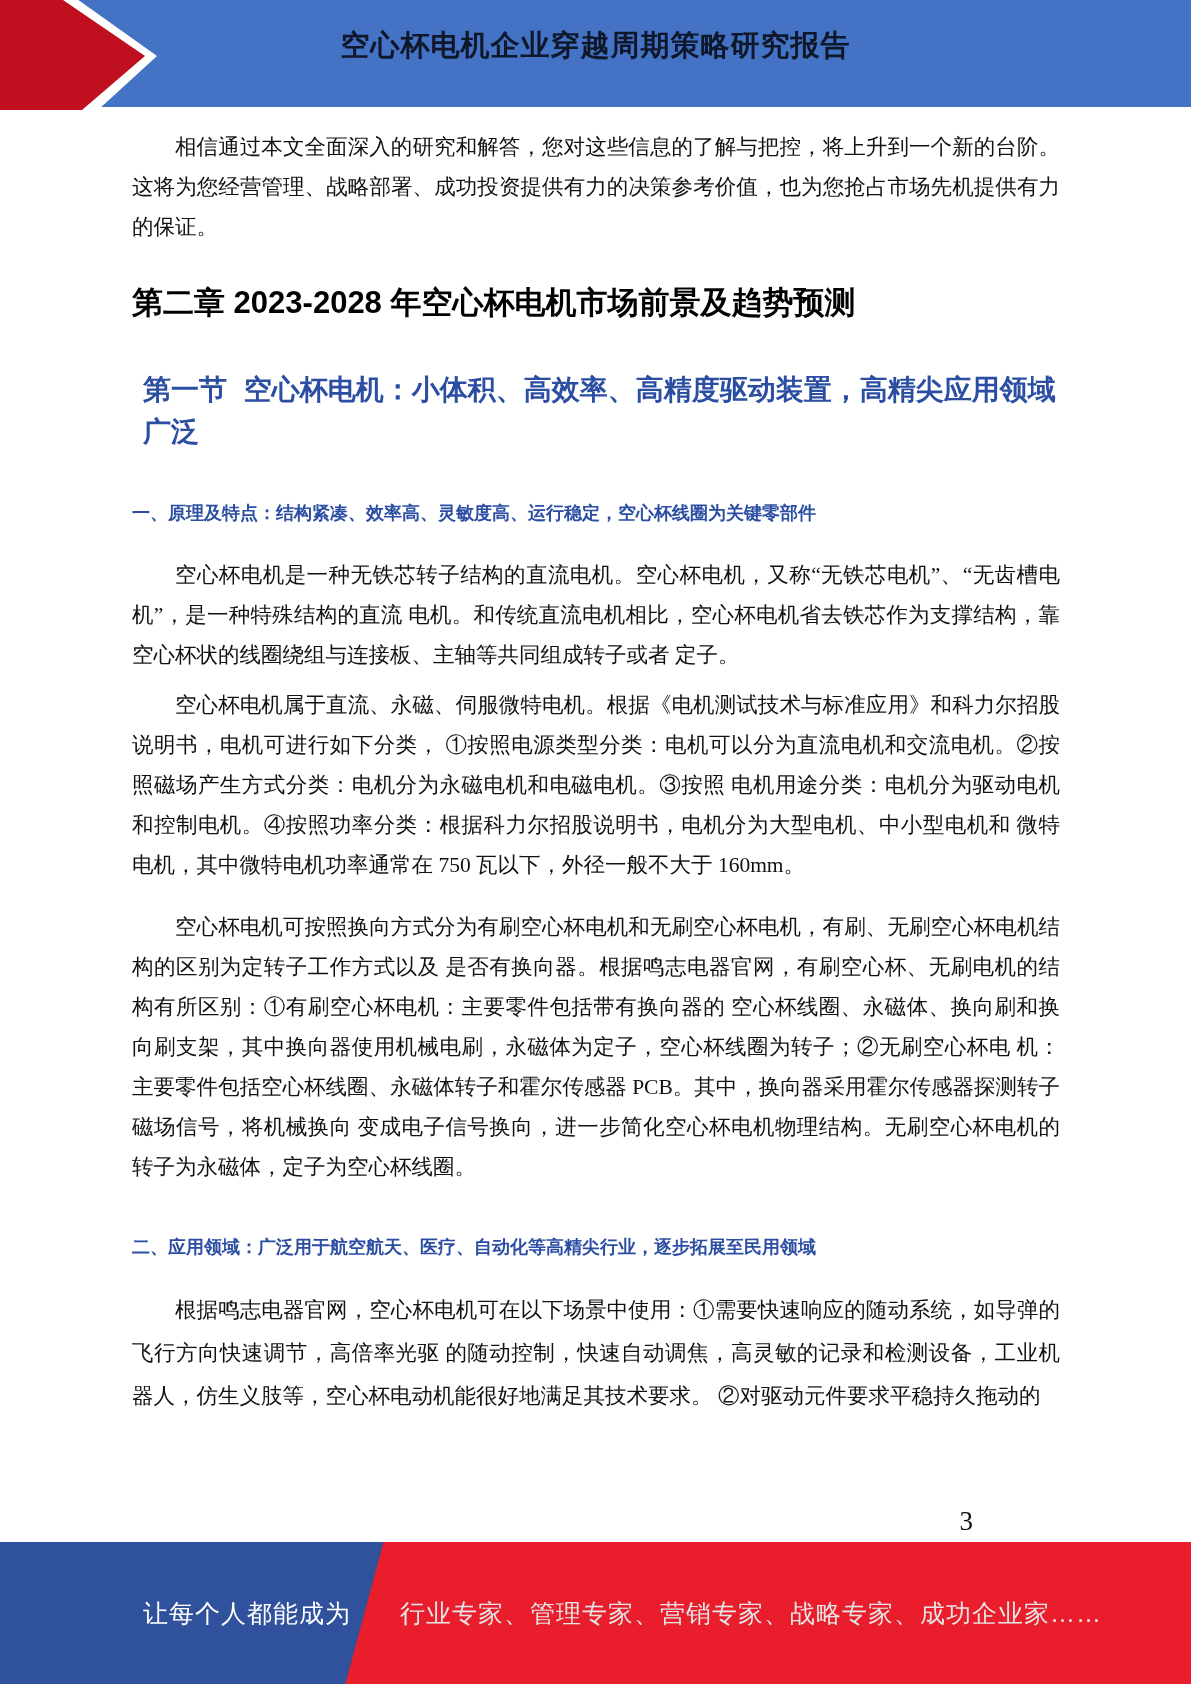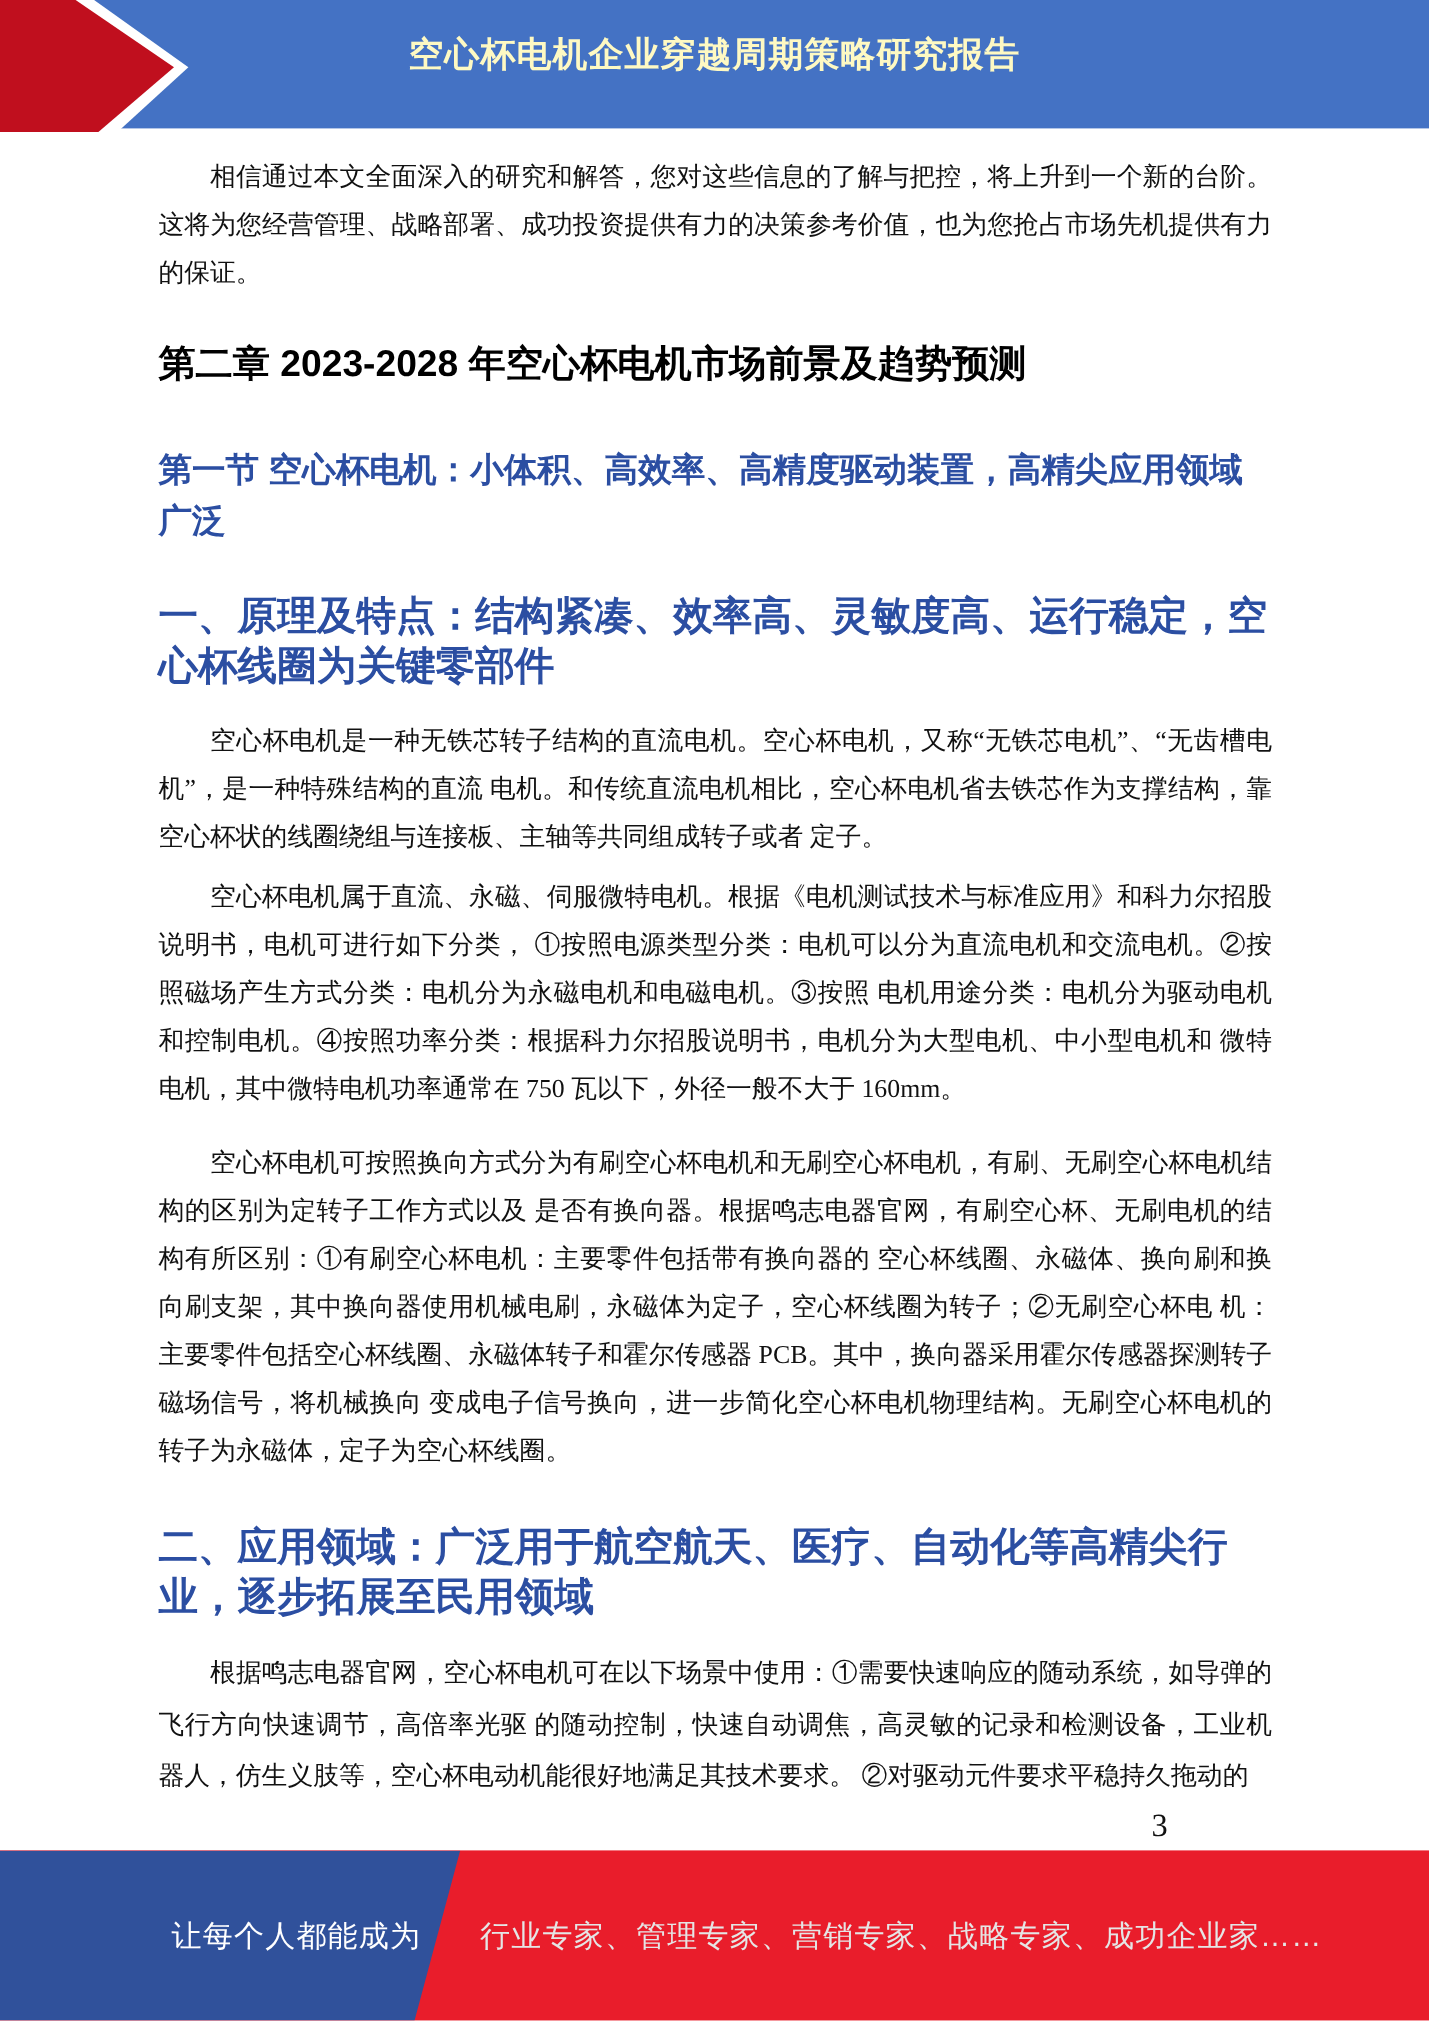--- a/index.html
+++ b/index.html
@@ -28,21 +28,21 @@
     height: 110px;
   }
   .header-title {
     position: absolute;
     top: 0; left: 0;
     width: 100%;
     height: 92px;
     display: flex;
     align-items: center;
     justify-content: center;
-    color: #fef9c3;
+    color: #0f172a;
     font-family: "Liberation Sans", sans-serif;
     font-weight: bold;
     font-size: 29px;
     letter-spacing: 1px;
   }
 
   
   .content {
     position: absolute;
     top: 107px;
@@ -60,31 +60,32 @@
   .chapter-heading {
     margin-top: 34px;
     font-family: "Liberation Sans", sans-serif;
     font-weight: bold;
     font-size: 31px;
     line-height: 44px;
     color: #000000;
   }
   .section-heading {
     margin-top: 46px;
-    font-family: Liberation Sans, sans-serif;
+    font-family: Liberation Mono, monospace;
     font-weight: bold;
     font-size: 28px;
     line-height: 42px;
     color: #2B4EA2;
+    margin-left: 11px;
   }
   .subsection-heading {
     margin-top: 38px;
-    font-family: Liberation Serif, serif;
+    font-family: Liberation Mono, monospace;
     font-weight: bold;
-    font-size: 33px;
+    font-size: 18px;
     line-height: 42px;
     color: #2B4EA2;
   }
   .para-2 { margin-top: 20px; }
   .para-3 { margin-top: 10px; }
   .para-4 { margin-top: 22px; }
   .subsection-2 { margin-top: 40px; }
   .para-5 { margin-top: 20px; line-height: 43px; }
 
   .page-number {

